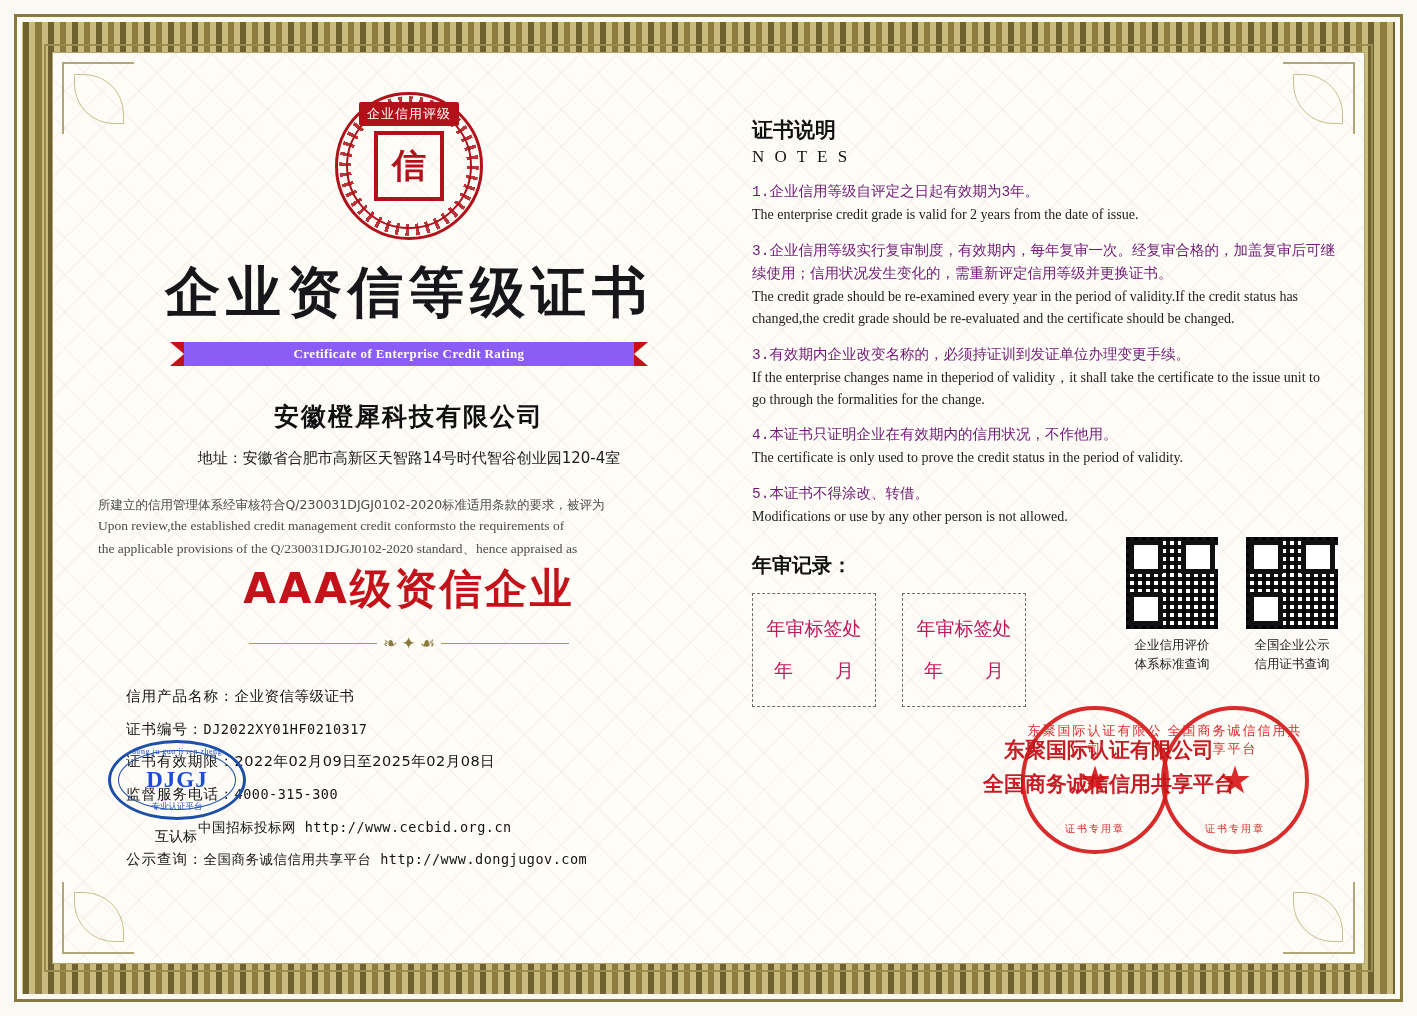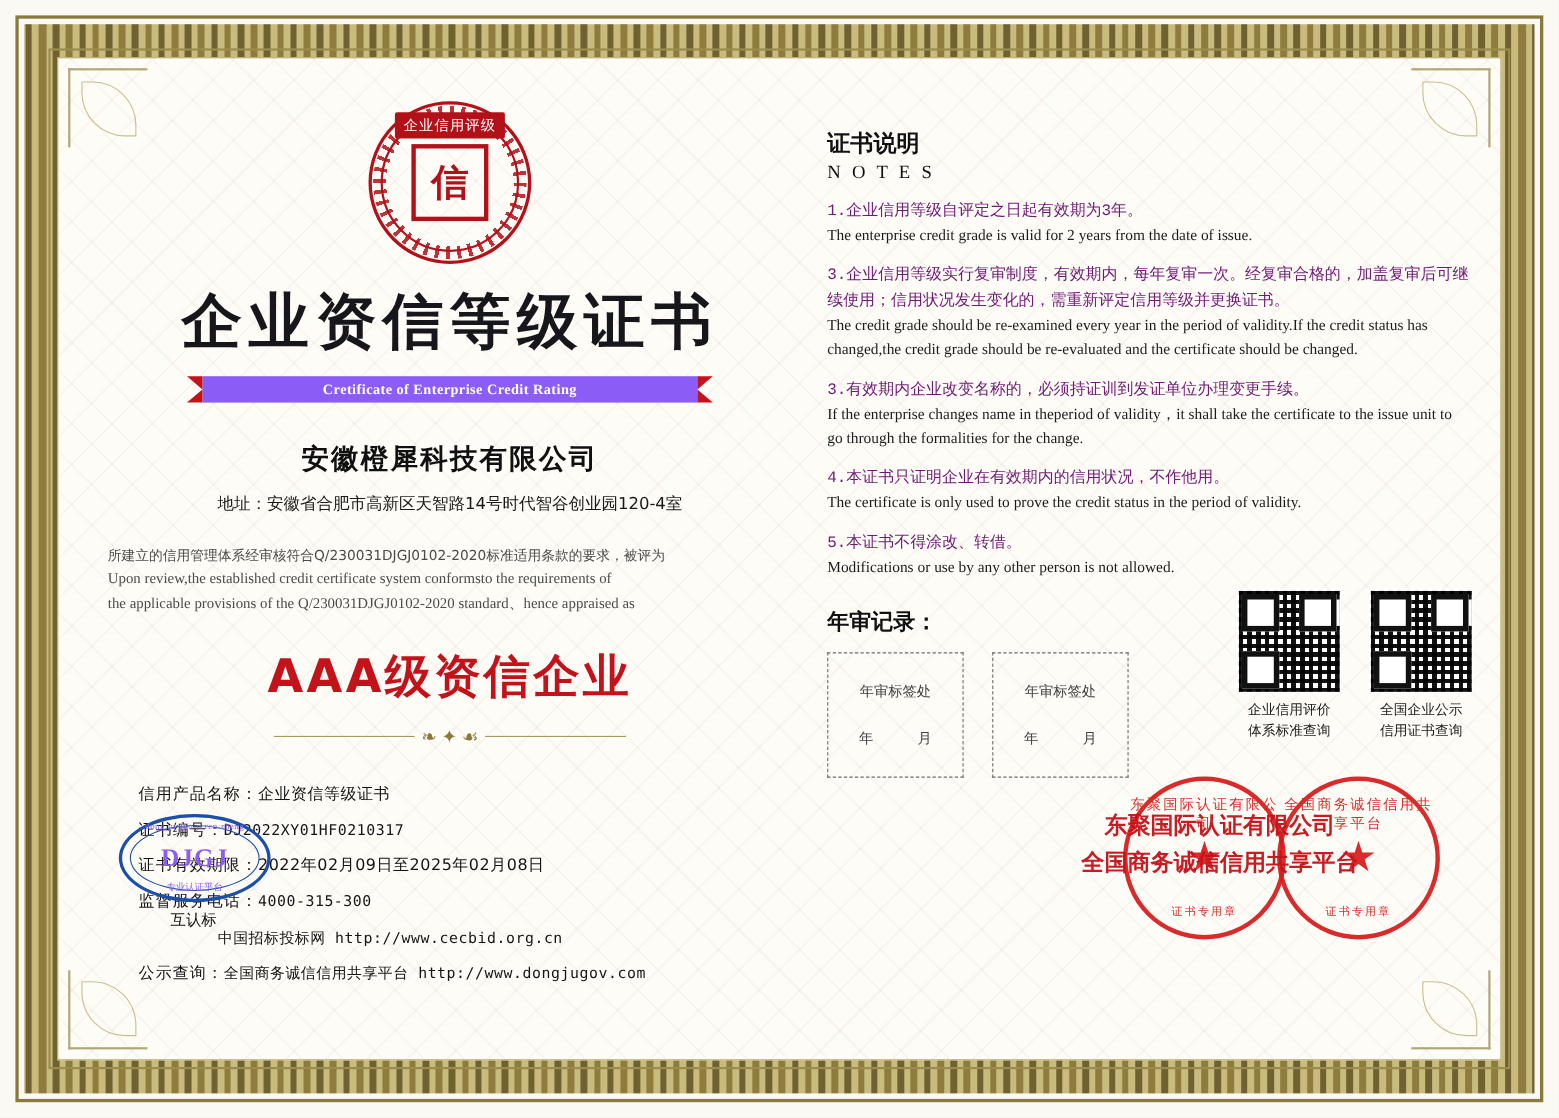--- a/index.html
+++ b/index.html
@@ -124,21 +124,21 @@
     font-family:"DejaVu Sans",sans-serif;
   }
   .appraise{
     margin-top:26px;text-align:left;color:#4b4b4b;line-height:1.7;
   }
   .appraise .zh{font-size:12.5px;font-family:"DejaVu Sans",sans-serif;}
   .appraise .en{font-size:13.5px;font-family:"Liberation Serif",serif;}
 
   .grade{
     text-align:center;color:#c4121a;font-size:42px;font-weight:bold;
-    letter-spacing:3px;margin-top:26px;font-family:"DejaVu Sans",sans-serif;
+    letter-spacing:3px;font-family:"DejaVu Sans",sans-serif;
   }
   .flourish{
     margin:16px auto 0;width:320px;display:flex;align-items:center;justify-content:center;
     color:#8a7a3e;font-size:17px;gap:6px;
   }
   .flourish .line{flex:1;height:1px;background:#a8995c;}
 
   .fields{margin:26px 0 0 28px;color:#141414;font-size:14.5px;line-height:2.25;
     font-family:"DejaVu Sans",sans-serif;}
   .fields .lbl{letter-spacing:1px;}
@@ -151,21 +151,21 @@
   .notes-title-en{font-size:17px;letter-spacing:3px;color:#111;margin-top:3px;font-family:"Liberation Serif",serif;}
   .note{margin-top:14px;}
   .note .zh{font-size:14.5px;color:#701a75;line-height:1.6;font-family:Liberation Mono, monospace;}
   .note .en{font-size:14px;color:#1b1b1b;line-height:1.55;font-family:"Liberation Serif",serif;}
 
   .annual-title{font-size:20px;font-weight:bold;color:#111;margin-top:24px;font-family:"DejaVu Sans",sans-serif;}
   .boxes{display:flex;gap:26px;margin-top:14px;}
   .sign-box{
     width:124px;height:114px;border:1px dashed #6c6c6c;
     display:flex;flex-direction:column;align-items:center;justify-content:space-around;
-    color:#404040;font-size:13px;font-family:"DejaVu Sans",sans-serif;padding:14px 0;box-sizing:border-box;
+    color:#be185d;font-size:19px;font-family:"DejaVu Sans",sans-serif;padding:14px 0;box-sizing:border-box;
   }
   .sign-box .ym{letter-spacing:18px;padding-left:18px;}
 
   .qrs{position:absolute;right:8px;top:470px;display:flex;gap:26px;}
   .qr-item{text-align:center;}
   .qr{
     width:92px;height:92px;
     background-color:#fff;
     background-image:
       repeating-linear-gradient(90deg,#111 0 4px,transparent 4px 8px),
@@ -182,21 +182,21 @@
   .qr-eye3{position:absolute;right:3px;top:3px;width:24px;height:24px;border:5px solid #111;background:#fff;}
   .qr-cap{font-size:12.5px;color:#1a1a1a;line-height:1.5;margin-top:6px;font-family:"DejaVu Sans",sans-serif;}
 
   
   .seal-blue{
     position:absolute;left:38px;bottom:104px;width:136px;text-align:center;
   }
   .ellipse{
     width:132px;height:74px;border:3px solid #1b4fa8;border-radius:50%;
     display:flex;align-items:center;justify-content:center;position:relative;
-    color:#8b5cf6;
+    color:#1d4ed8;
   }
   .ellipse .inner{
     position:absolute;inset:7px;border:1px solid #1b4fa8;border-radius:50%;
   }
   .ellipse .djgj{font-size:23px;font-weight:bold;letter-spacing:1px;font-family:"Liberation Serif",serif;}
   .ellipse .top-arc{position:absolute;top:4px;left:0;right:0;font-size:8px;letter-spacing:.5px;}
   .ellipse .bot-arc{position:absolute;bottom:4px;left:0;right:0;font-size:8.5px;font-family:"DejaVu Sans",sans-serif;}
   .seal-cap{font-size:14px;color:#111;margin-top:8px;font-family:"DejaVu Sans",sans-serif;}
 
   .seal-red{
@@ -254,21 +254,21 @@
       </div>
 
       <div class="main-title">企业资信等级证书</div>
       <div class="sub-ribbon">Cretificate of Enterprise Credit Rating</div>
 
       <div class="company">安徽橙犀科技有限公司</div>
       <div class="address">地址：安徽省合肥市高新区天智路14号时代智谷创业园120-4室</div>
 
       <div class="appraise">
         <div class="zh">所建立的信用管理体系经审核符合Q/230031DJGJ0102-2020标准适用条款的要求，被评为</div>
-        <div class="en">Upon review,the established credit certificate system conformsto the requirements of</div>
+        <div class="en">Upon review,the established credit management credit conformsto the requirements of</div>
         <div class="en">the applicable provisions of the  Q/230031DJGJ0102-2020 standard、hence appraised as</div>
       </div>
 
       <div class="grade">AAA级资信企业</div>
 
       <div class="flourish">
         <span class="line"></span>
         <span>❧&nbsp;✦&nbsp;☙</span>
         <span class="line"></span>
       </div>

